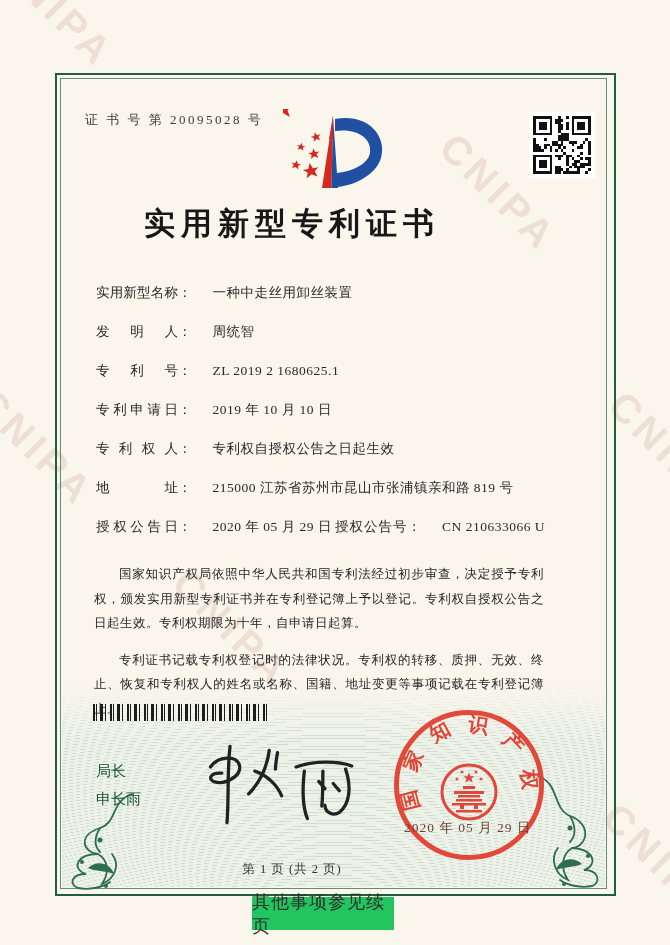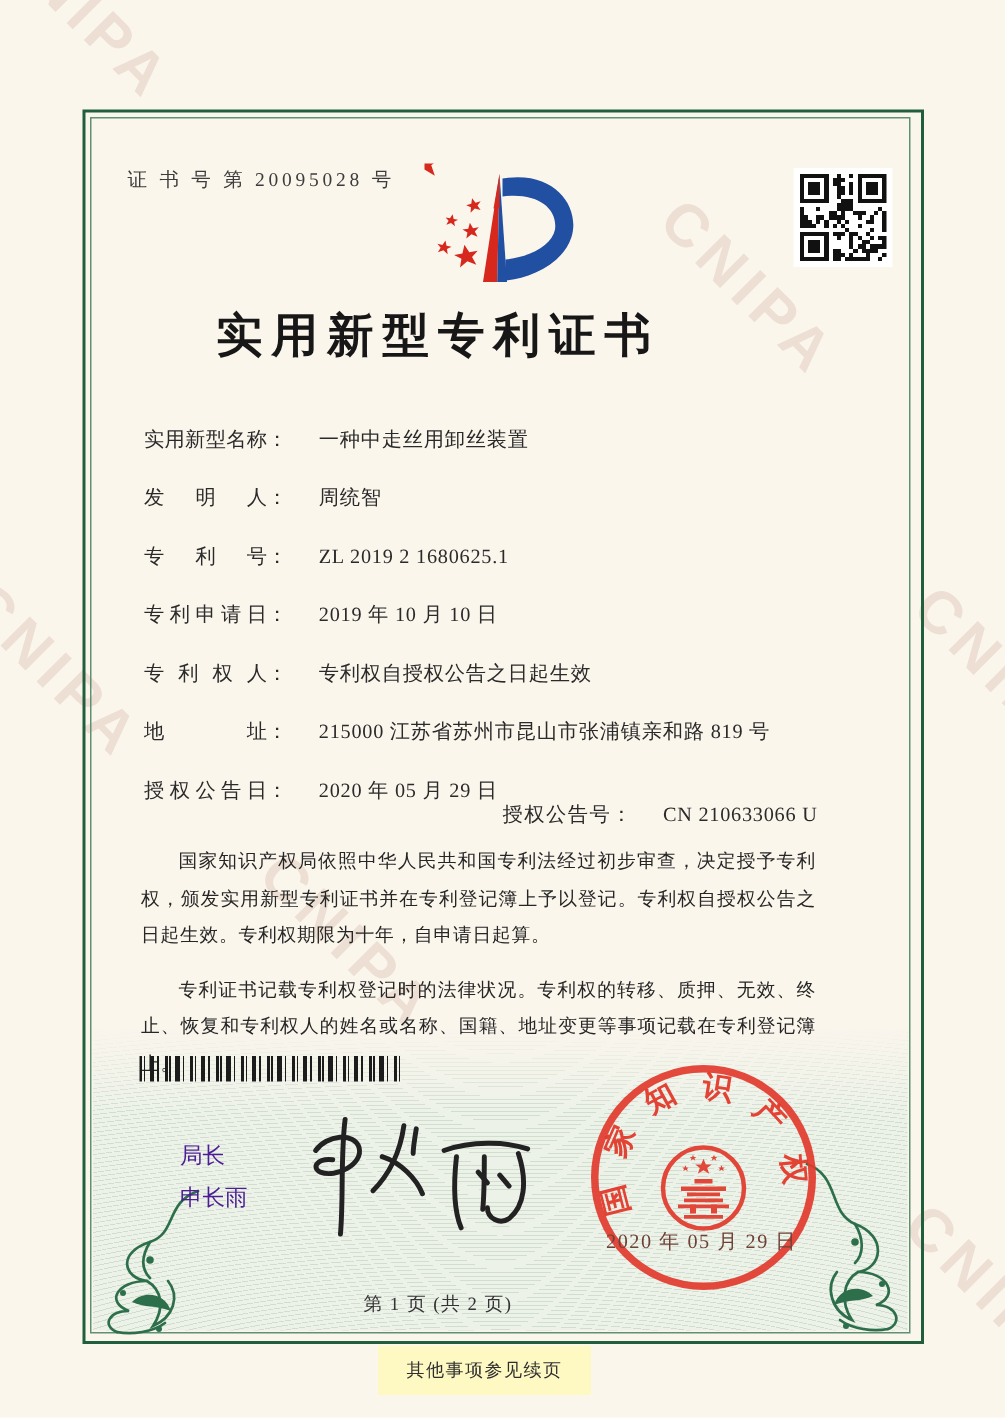--- a/index.html
+++ b/index.html
@@ -33,47 +33,47 @@
       display:flex;align-items:center;justify-content:center;}
   .qr-box svg{width:58px;height:58px;}
 
   .title{position:absolute;left:0;top:203px;width:584px;text-align:center;z-index:3;
       font-size:31px;font-weight:bold;letter-spacing:6px;color:#171717;}
 
   .fields{position:absolute;left:96px;top:0;width:480px;z-index:3;}
   .frow{position:absolute;left:0;font-size:13.5px;color:#2a2a2a;white-space:nowrap;}
   .flabel{display:inline-block;width:82px;text-align:justify;text-align-last:justify;}
   .fval{margin-left:21px;letter-spacing:0.5px;}
-  .pair2{position:absolute;left:239px;top:16px;}
+  .pair2{position:absolute;left:239px;top:0;}
   .pair2 .flabel{width:auto;text-align-last:auto;letter-spacing:1px;}
 
   .paras{position:absolute;left:82px;top:550px;width:474px;z-index:3;color:#262626;}
   .paras p{margin:12px;font-size:12.5px;line-height:24.5px;text-indent:2em;
       text-align:justify;letter-spacing:0.5px;}
 
   .barcode{position:absolute;left:93px;top:704px;width:176px;height:17px;z-index:3;
       background:repeating-linear-gradient(90deg,
         #1c1c1c 0 2px, rgba(0,0,0,0) 2px 3px,
         #1c1c1c 3px 4px, rgba(0,0,0,0) 4px 7px,
         #1c1c1c 7px 10px, rgba(0,0,0,0) 10px 12px,
         #1c1c1c 12px 13px, rgba(0,0,0,0) 13px 17px);}
 
   .signer{position:absolute;left:96px;top:757px;z-index:3;
-      font-family:"Liberation Sans",sans-serif;font-size:15px;color:#4c1d95;line-height:28px;margin-left:24px;}
+      font-family:"Liberation Sans",sans-serif;font-size:15px;color:#14532d;line-height:28px;}
   .sig{position:absolute;left:195px;top:740px;width:165px;height:88px;z-index:3;}
 
   .seal{position:absolute;left:390px;top:706px;width:158px;height:158px;z-index:4;}
   .seal-date{position:absolute;left:404px;top:819px;width:150px;z-index:5;
       font-size:13.5px;letter-spacing:1px;color:#6e4136;white-space:nowrap;}
 
   .page-num{position:absolute;left:0;top:861px;width:584px;text-align:center;z-index:3;
       font-size:12.5px;letter-spacing:1px;color:#333;}
   .note-box{position:absolute;left:252px;top:897px;width:142px;height:33px;z-index:3;
-      background:#fef9c3;display:flex;align-items:center;justify-content:center;
-      font-size:12px;color:#2f2f2f;letter-spacing:1px;}
+      background:#22c55e;display:flex;align-items:center;justify-content:center;
+      font-size:18px;color:#2f2f2f;letter-spacing:1px;}
 
   .flourish{position:absolute;z-index:2;}
 </style>
 </head>
 <body>
 
 <div class="page">
 
   <span class="wm" style="left:-18px;top:-14px;">CNIPA</span>
   <span class="wm" style="left:425px;top:170px;">CNIPA</span>

